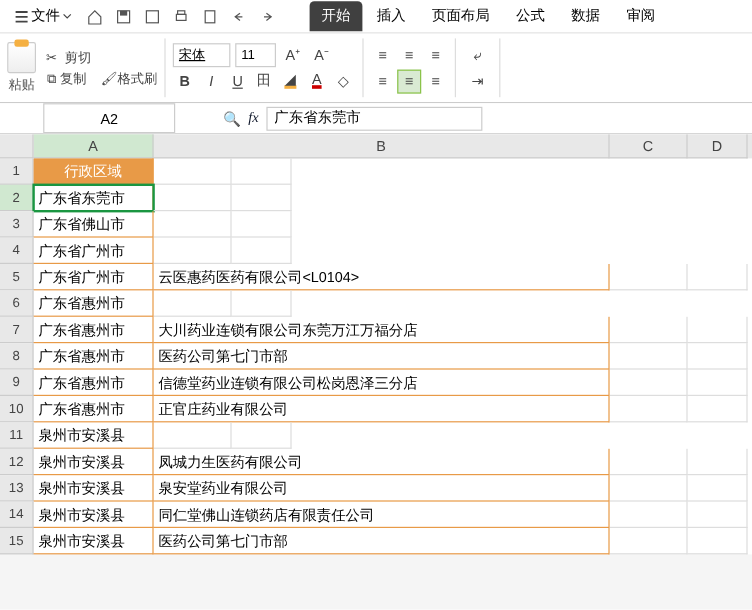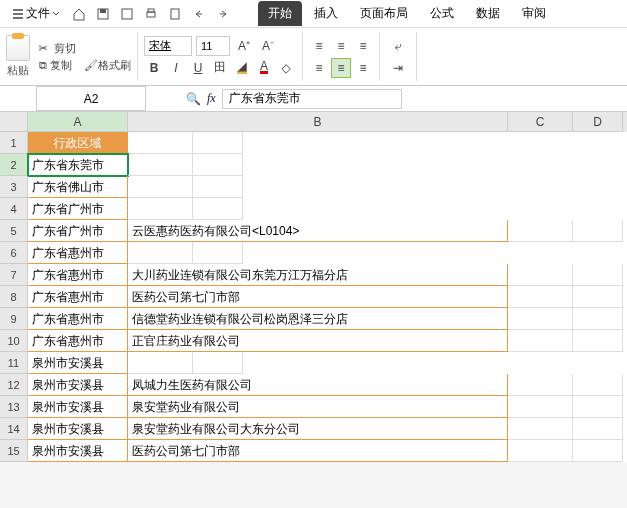--- a/index.html
+++ b/index.html
@@ -281,21 +281,21 @@
       <div class="row">
         <div class="rowhead">13</div>
         <div class="cell colA">泉州市安溪县</div>
         <div class="cell colB">泉安堂药业有限公司</div>
         <div class="cell blank colC"></div>
         <div class="cell blank colD"></div>
       </div>
       <div class="row">
         <div class="rowhead">14</div>
         <div class="cell colA">泉州市安溪县</div>
-        <div class="cell colB">泉安堂药业有限公司大东分公司</div>
+        <div class="cell colB">同仁堂佛山连锁药店有限责任公司</div>
         <div class="cell blank colC"></div>
         <div class="cell blank colD"></div>
       </div>
       <div class="row">
         <div class="rowhead">15</div>
         <div class="cell colA">泉州市安溪县</div>
         <div class="cell colB">医药公司第七门市部</div>
         <div class="cell blank colC"></div>
         <div class="cell blank colD"></div>
       </div>

